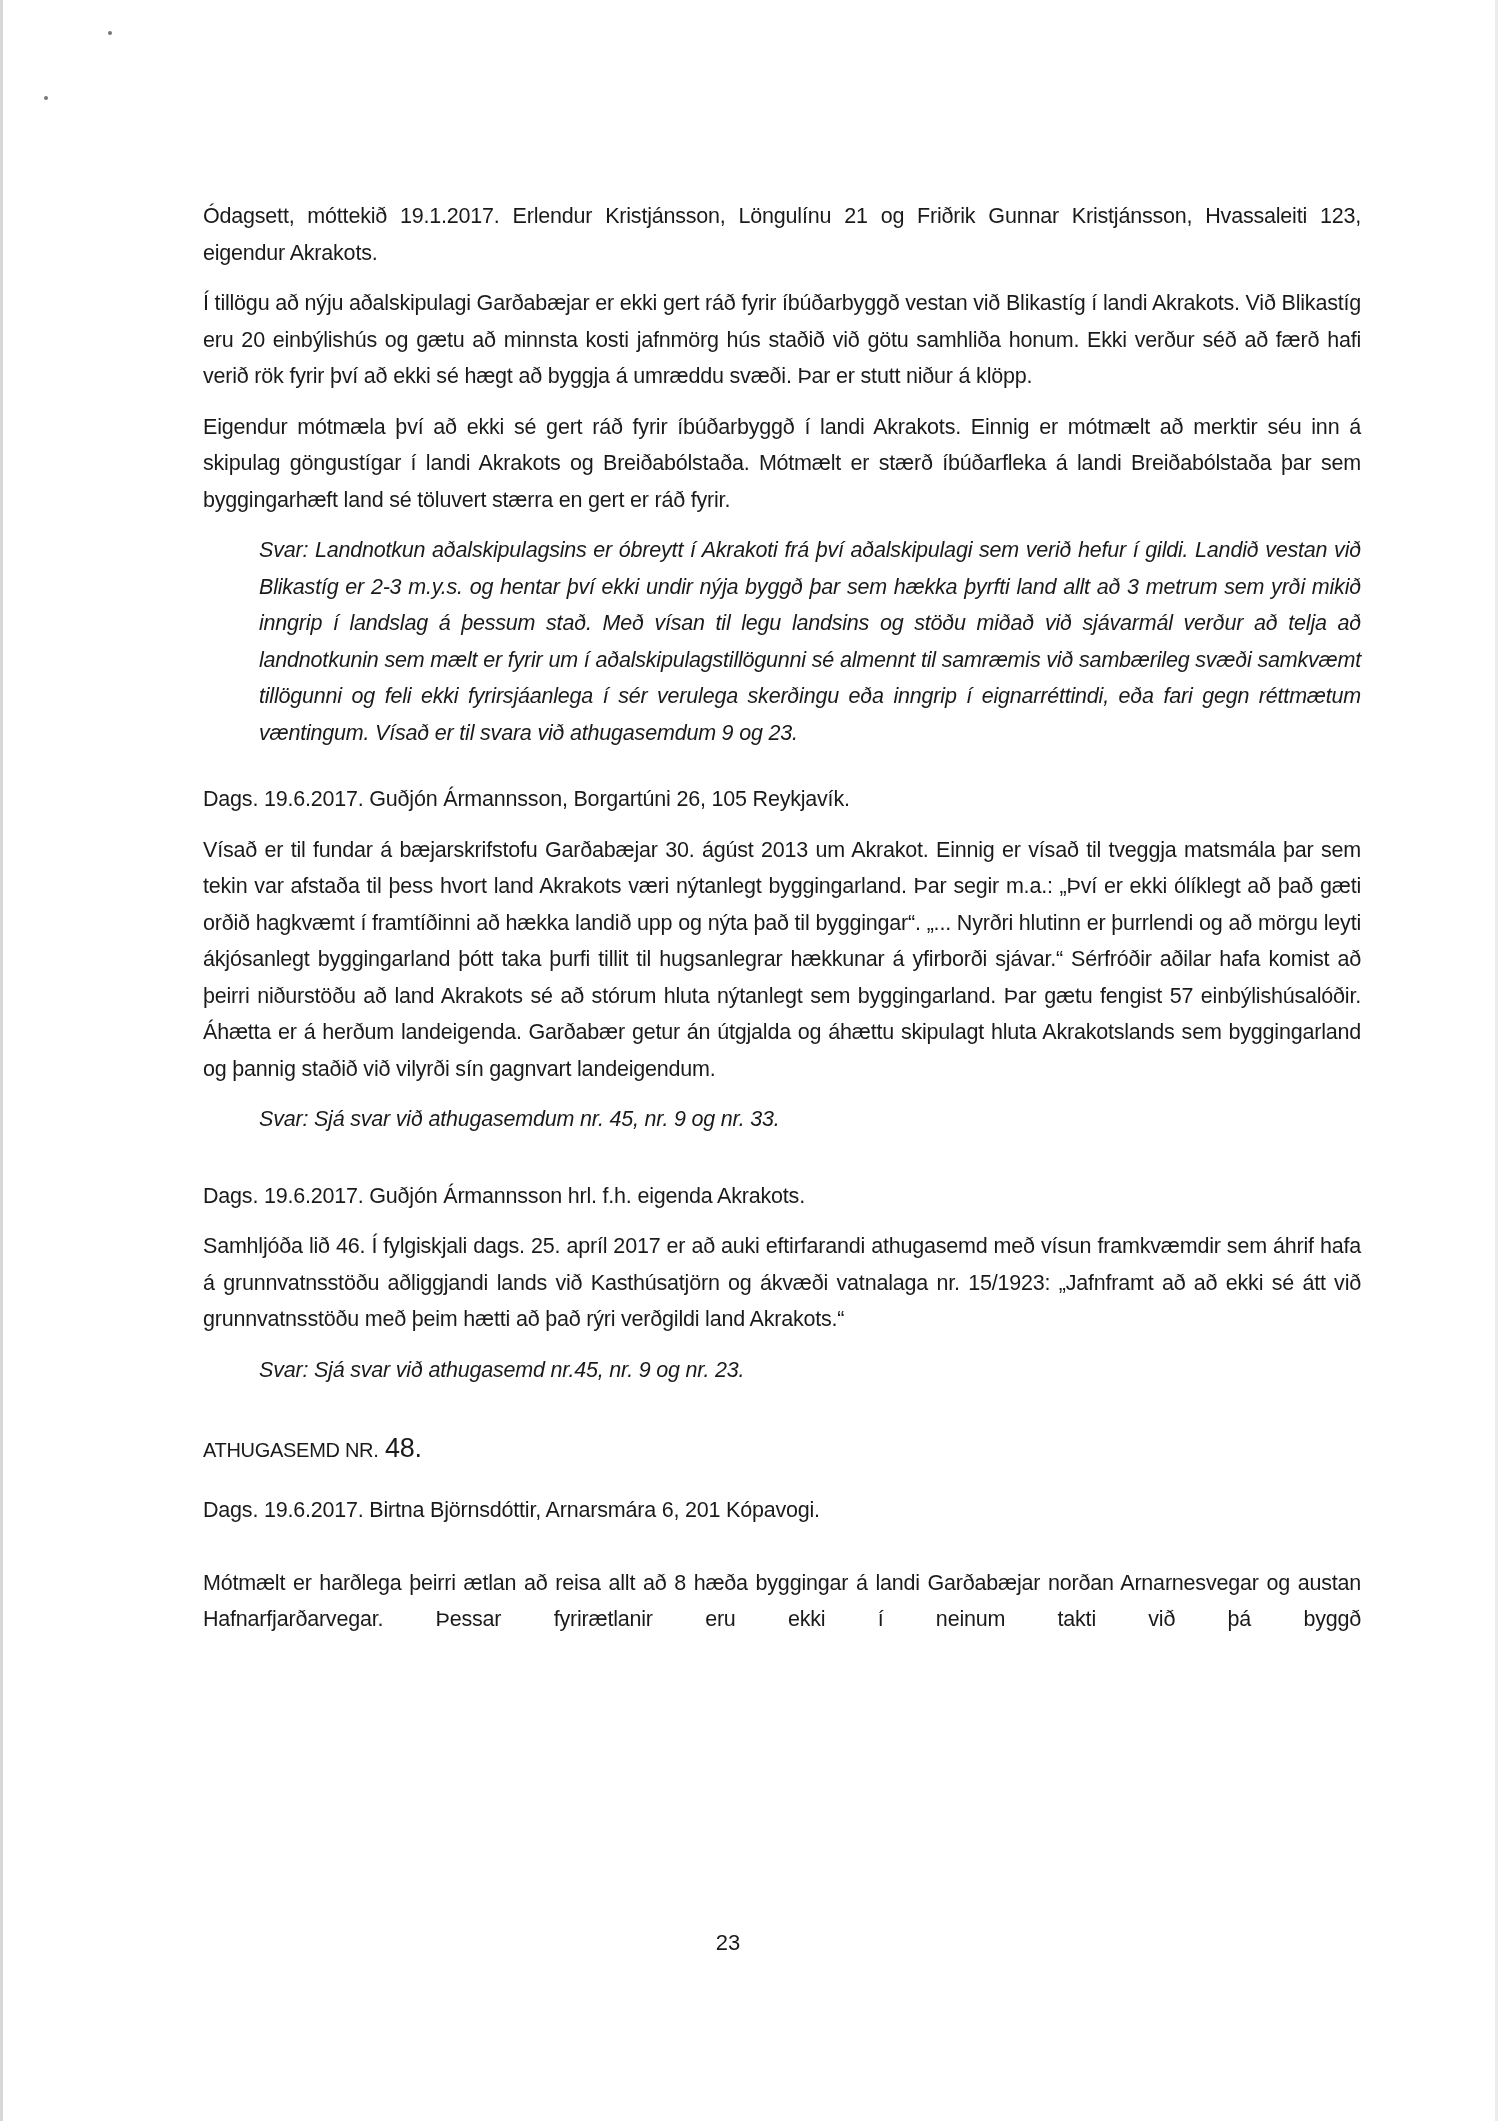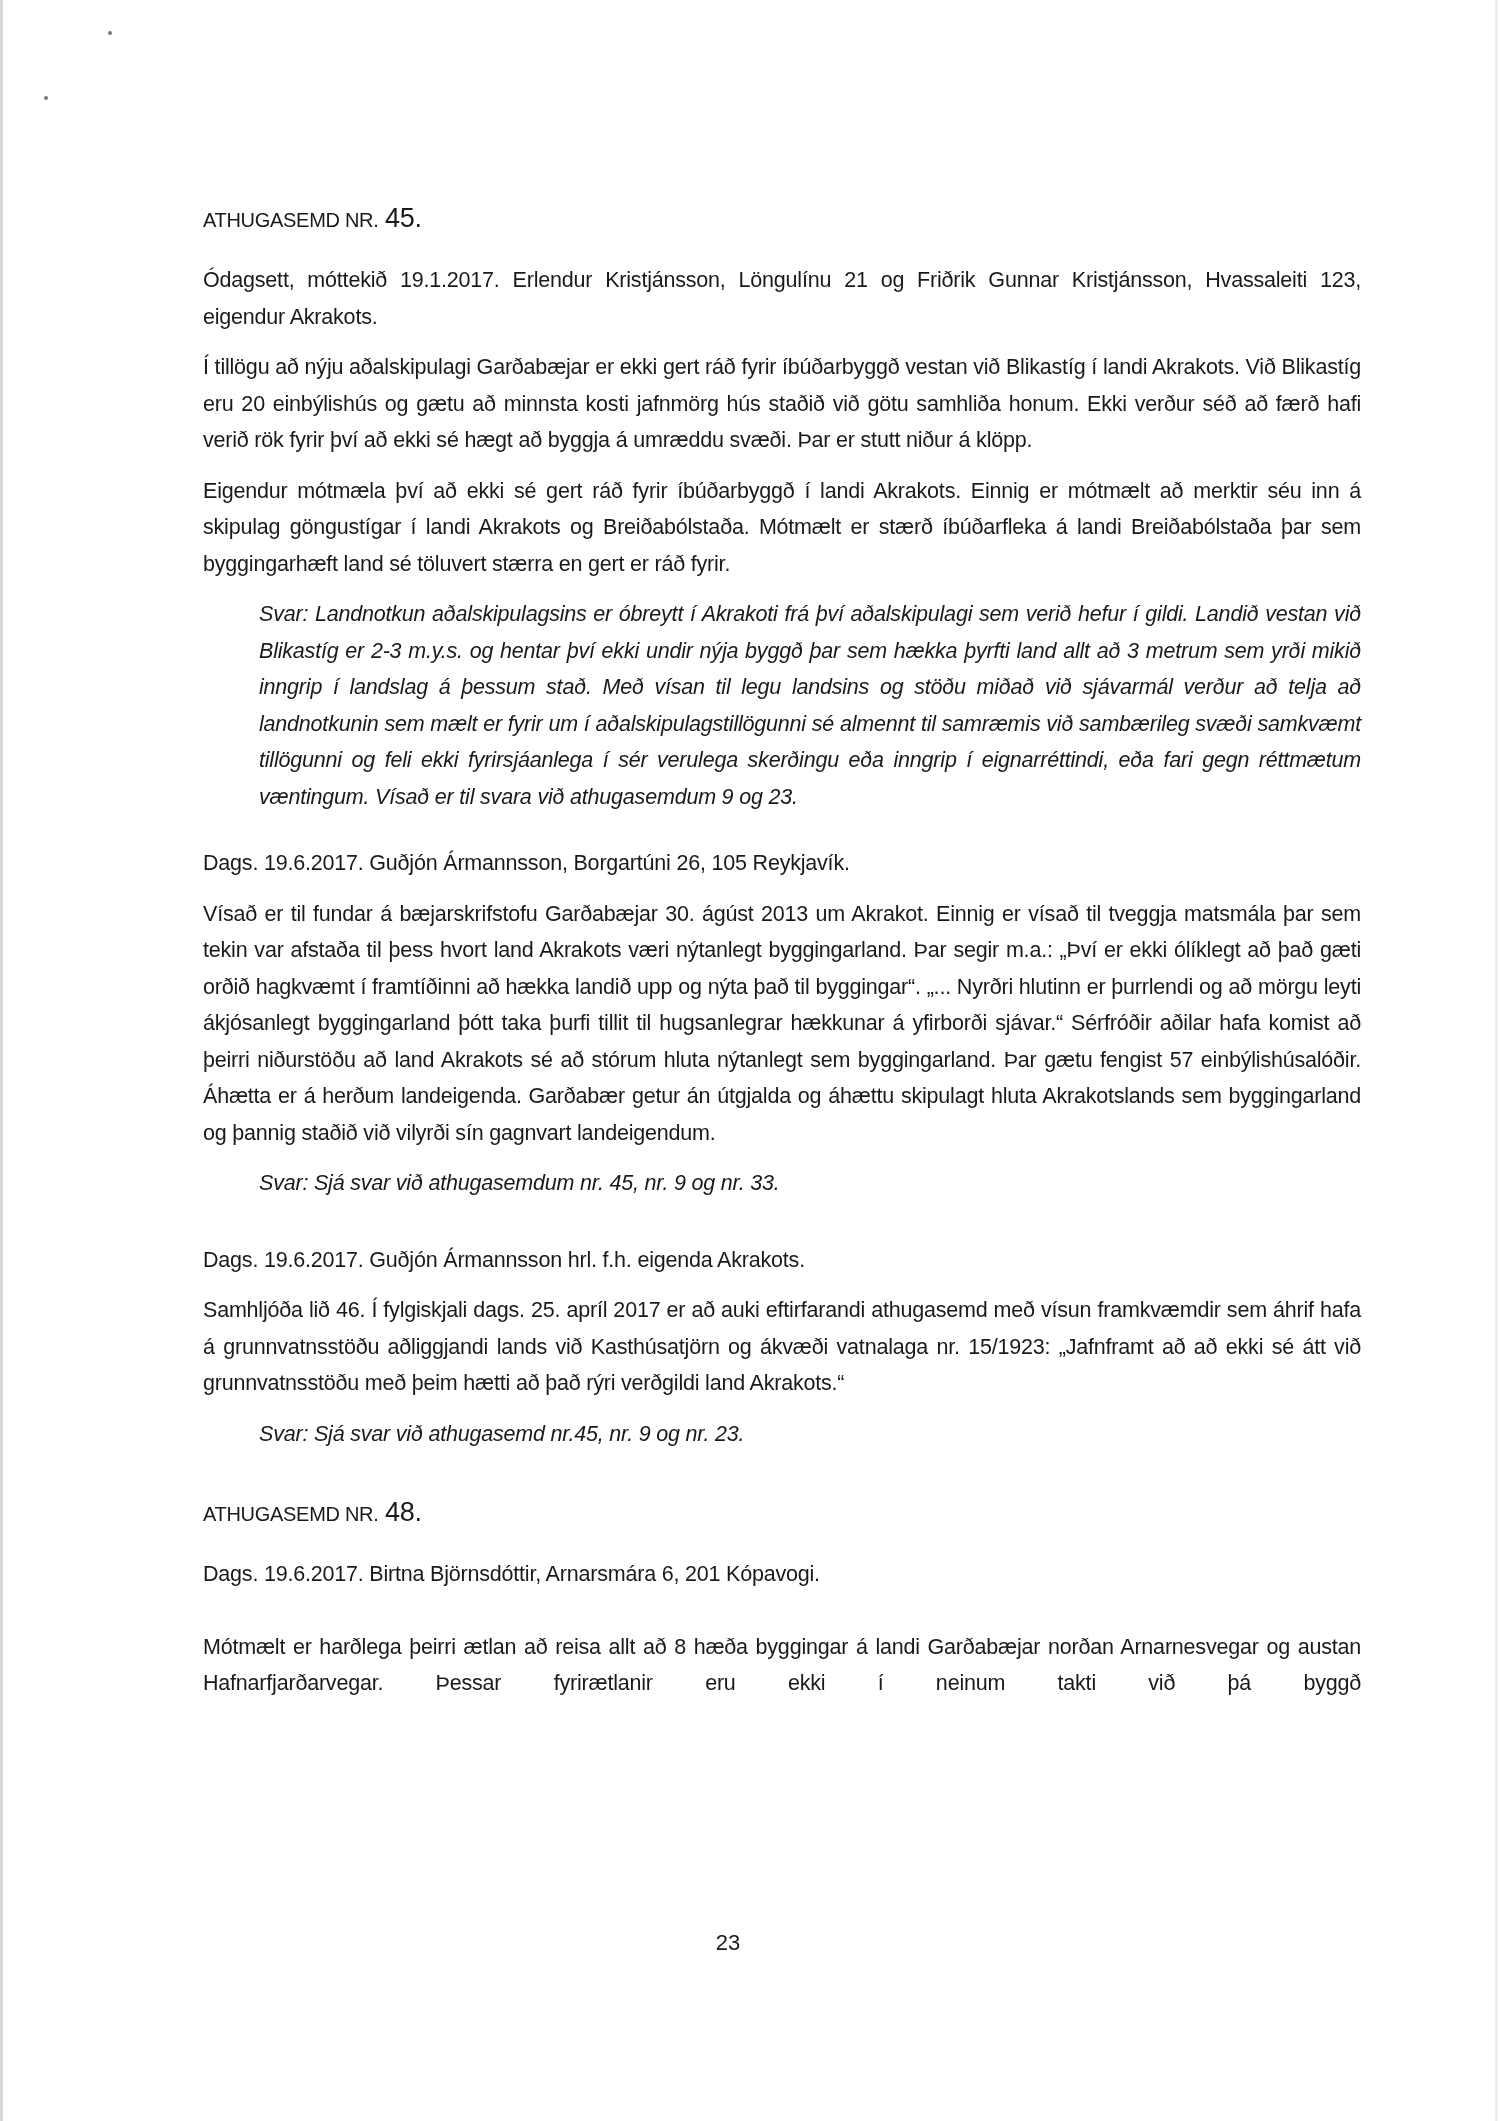--- a/index.html
+++ b/index.html
@@ -73,24 +73,20 @@
 <body>
 
 <div class="page-edge-left"></div>
 <div class="page-edge-right"></div>
 <div class="speck" style="left:108px; top:31px;"></div>
 <div class="speck" style="left:44px; top:96px;"></div>
 
 <div class="content">
 
   <section>
-    <h2 class="heading">
-      <span class="sc">ATHUGASEMD NR.</span>
-      <span class="num">45.</span>
-    </h2>
     <p>Ódagsett, móttekið 19.1.2017. Erlendur Kristjánsson, Löngulínu 21 og Friðrik Gunnar Kristjánsson, Hvassaleiti 123, eigendur Akrakots.</p>
     <p>Í tillögu að nýju aðalskipulagi Garðabæjar er ekki gert ráð fyrir íbúðarbyggð vestan við Blikastíg í landi Akrakots. Við Blikastíg eru 20 einbýlishús og gætu að minnsta kosti jafnmörg hús staðið við götu samhliða honum. Ekki verður séð að færð hafi verið rök fyrir því að ekki sé hægt að byggja á umræddu svæði. Þar er stutt niður á klöpp.</p>
     <p>Eigendur mótmæla því að ekki sé gert ráð fyrir íbúðarbyggð í landi Akrakots. Einnig er mótmælt að merktir séu inn á skipulag göngustígar í landi Akrakots og Breiðabólstaða. Mótmælt er stærð íbúðarfleka á landi Breiðabólstaða þar sem byggingarhæft land sé töluvert stærra en gert er ráð fyrir.</p>
     <p class="answer">Svar: Landnotkun aðalskipulagsins er óbreytt í Akrakoti frá því aðalskipulagi sem verið hefur í gildi. Landið vestan við Blikastíg er 2-3 m.y.s. og hentar því ekki undir nýja byggð þar sem hækka þyrfti land allt að 3 metrum sem yrði mikið inngrip í landslag á þessum stað. Með vísan til legu landsins og stöðu miðað við sjávarmál verður að telja að landnotkunin sem mælt er fyrir um í aðalskipulagstillögunni sé almennt til samræmis við sambærileg svæði samkvæmt tillögunni og feli ekki fyrirsjáanlega í sér verulega skerðingu eða inngrip í eignarréttindi, eða fari gegn réttmætum væntingum. Vísað er til svara við athugasemdum 9 og 23.</p>
   </section>
 
   <section>
     <p>Dags. 19.6.2017. Guðjón Ármannsson, Borgartúni 26, 105 Reykjavík.</p>
     <p>Vísað er til fundar á bæjarskrifstofu Garðabæjar 30. ágúst 2013 um Akrakot. Einnig er vísað til tveggja matsmála þar sem tekin var afstaða til þess hvort land Akrakots væri nýtanlegt byggingarland. Þar segir m.a.: „Því er ekki ólíklegt að það gæti orðið hagkvæmt í framtíðinni að hækka landið upp og nýta það til byggingar“. „... Nyrðri hlutinn er þurrlendi og að mörgu leyti ákjósanlegt byggingarland þótt taka þurfi tillit til hugsanlegrar hækkunar á yfirborði sjávar.“ Sérfróðir aðilar hafa komist að þeirri niðurstöðu að land Akrakots sé að stórum hluta nýtanlegt sem byggingarland. Þar gætu fengist 57 einbýlishúsalóðir. Áhætta er á herðum landeigenda. Garðabær getur án útgjalda og áhættu skipulagt hluta Akrakotslands sem byggingarland og þannig staðið við vilyrði sín gagnvart landeigendum.</p>
     <p class="answer short">Svar: Sjá svar við athugasemdum nr. 45, nr. 9 og nr. 33.</p>

